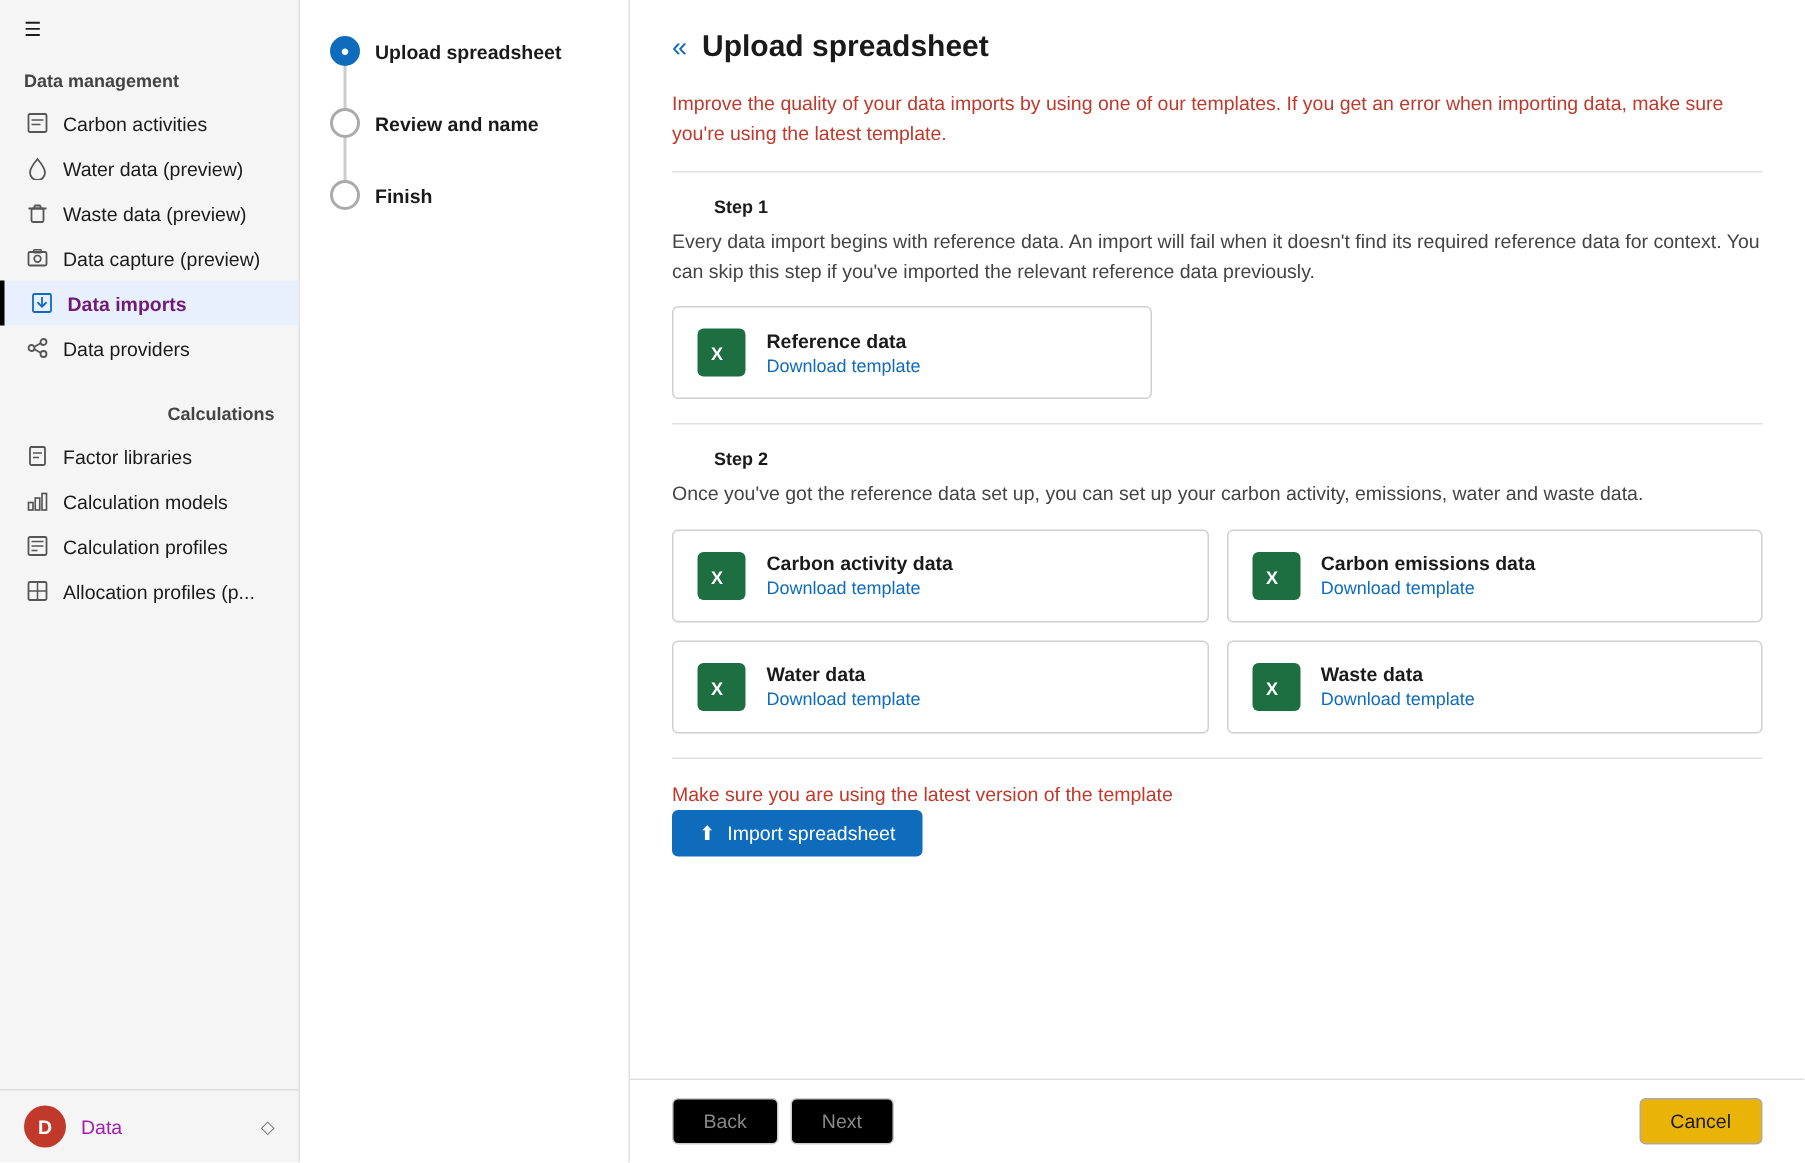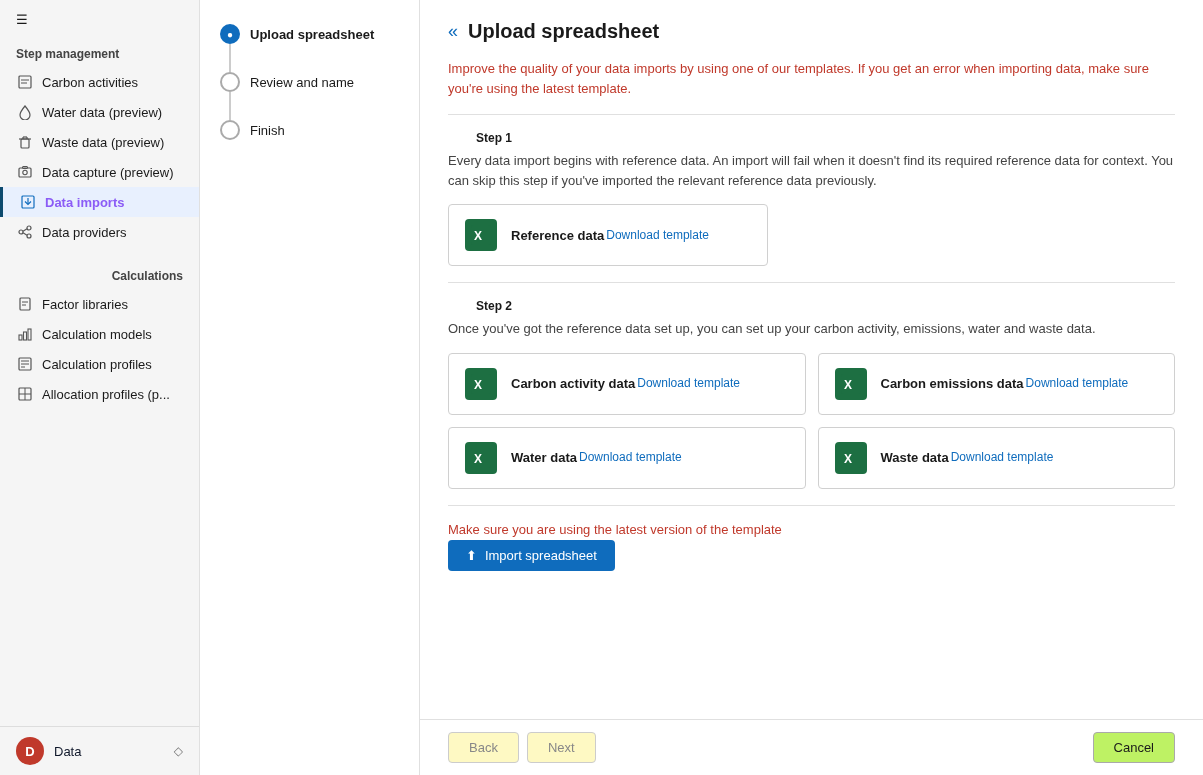--- a/index.html
+++ b/index.html
@@ -30,22 +30,22 @@
       align-items: center;
       padding: 7px 16px;
       cursor: pointer;
       font-size: 13px;
       color: #1a1a1a;
       gap: 8px;
       position: relative;
     }
     .sidebar-item.active {
       background: #e8f0fe;
-      border-left: 3px solid #0c4a6e;
-      color: #8b5cf6;
+      border-left: 3px solid #000000;
+      color: #701a75;
       font-weight: 600;
     }
     .sidebar-item.active .sidebar-icon { color: #0f6cbd; }
     .sidebar-icon {
       font-size: 14px;
       width: 18px;
       display: flex;
       align-items: center;
       justify-content: center;
       color: #555;
@@ -68,21 +68,21 @@
       height: 28px;
       background: #c0392b;
       border-radius: 50%;
       display: flex;
       align-items: center;
       justify-content: center;
       color: #fff;
       font-weight: 700;
       font-size: 13px;
     }
-    .sidebar-bottom-label { font-size: 13px; color: #0f172a; flex: 1; }
+    .sidebar-bottom-label { font-size: 13px; color: #a21caf; flex: 1; }
     .sidebar-bottom-chevron { color: #777; font-size: 12px; }
 
     
     .stepper-panel {
       width: 220px;
       min-width: 220px;
       border-right: 1px solid #e0e0e0;
       padding: 24px 20px;
       display: flex;
       flex-direction: column;
@@ -112,21 +112,21 @@
       flex-shrink: 0;
     }
     .step-circle.active {
       background: #0f6cbd;
       border-color: #0f6cbd;
       color: #fff;
     }
     .step-label {
       font-size: 13px;
       color: #1a1a1a;
-      font-weight: 400;
+      font-weight: 700;
     }
     .step-label.active { font-weight: 600; }
     .step-connector {
       width: 2px;
       height: 28px;
       background: #ccc;
       margin-left: 9px;
     }
 
     
@@ -198,21 +198,21 @@
       background: #1d6f42;
       border-radius: 4px;
       display: flex;
       align-items: center;
       justify-content: center;
       color: #fff;
       font-size: 14px;
       font-weight: 700;
       flex-shrink: 0;
     }
-    .template-card-info { display: flex; flex-direction: row; gap: 2px; }
+    .template-card-info { display: flex; flex-direction: column; gap: 2px; }
     .template-card-title { font-size: 13px; font-weight: 600; color: #1a1a1a; }
     .template-card-link { font-size: 12px; color: #0f6cbd; text-decoration: none; cursor: pointer; }
 
     .cards-grid {
       display: grid;
       grid-template-columns: 1fr 1fr;
       gap: 12px;
       margin-bottom: 12px;
     }
     .card-single {
@@ -254,38 +254,38 @@
       display: flex;
       align-items: center;
       gap: 8px;
     }
     .footer-btn {
       padding: 7px 20px;
       border-radius: 4px;
       font-size: 13px;
       cursor: pointer;
       border: 1px solid #ccc;
-      background: #fef9c3;
+      background: #000000;
       color: #888;
     }
     .footer-btn.cancel {
       margin-left: auto;
       color: #1a1a1a;
-      background: #bef264;
+      background: #eab308;
       border-color: #aaa;
     }
   </style>
 </head>
 <body>
 
 <div class="sidebar">
   <div class="sidebar-hamburger">
     <span>☰</span>
   </div>
-  <div class="sidebar-section-title">Step management</div>
+  <div class="sidebar-section-title">Data management</div>
 
   <div class="sidebar-item">
     <span class="sidebar-icon">
       <svg width="16" height="16" viewBox="0 0 16 16" fill="none">
           <rect x="2" y="2" width="12" height="12" rx="1" stroke="#555" stroke-width="1.2"></rect>
           <line x1="4" y1="6" x2="12" y2="6" stroke="#555" stroke-width="1"></line>
           <line x1="4" y1="9" x2="10" y2="9" stroke="#555" stroke-width="1"></line>
         </svg>
     </span>
     <span>Carbon activities</span>

